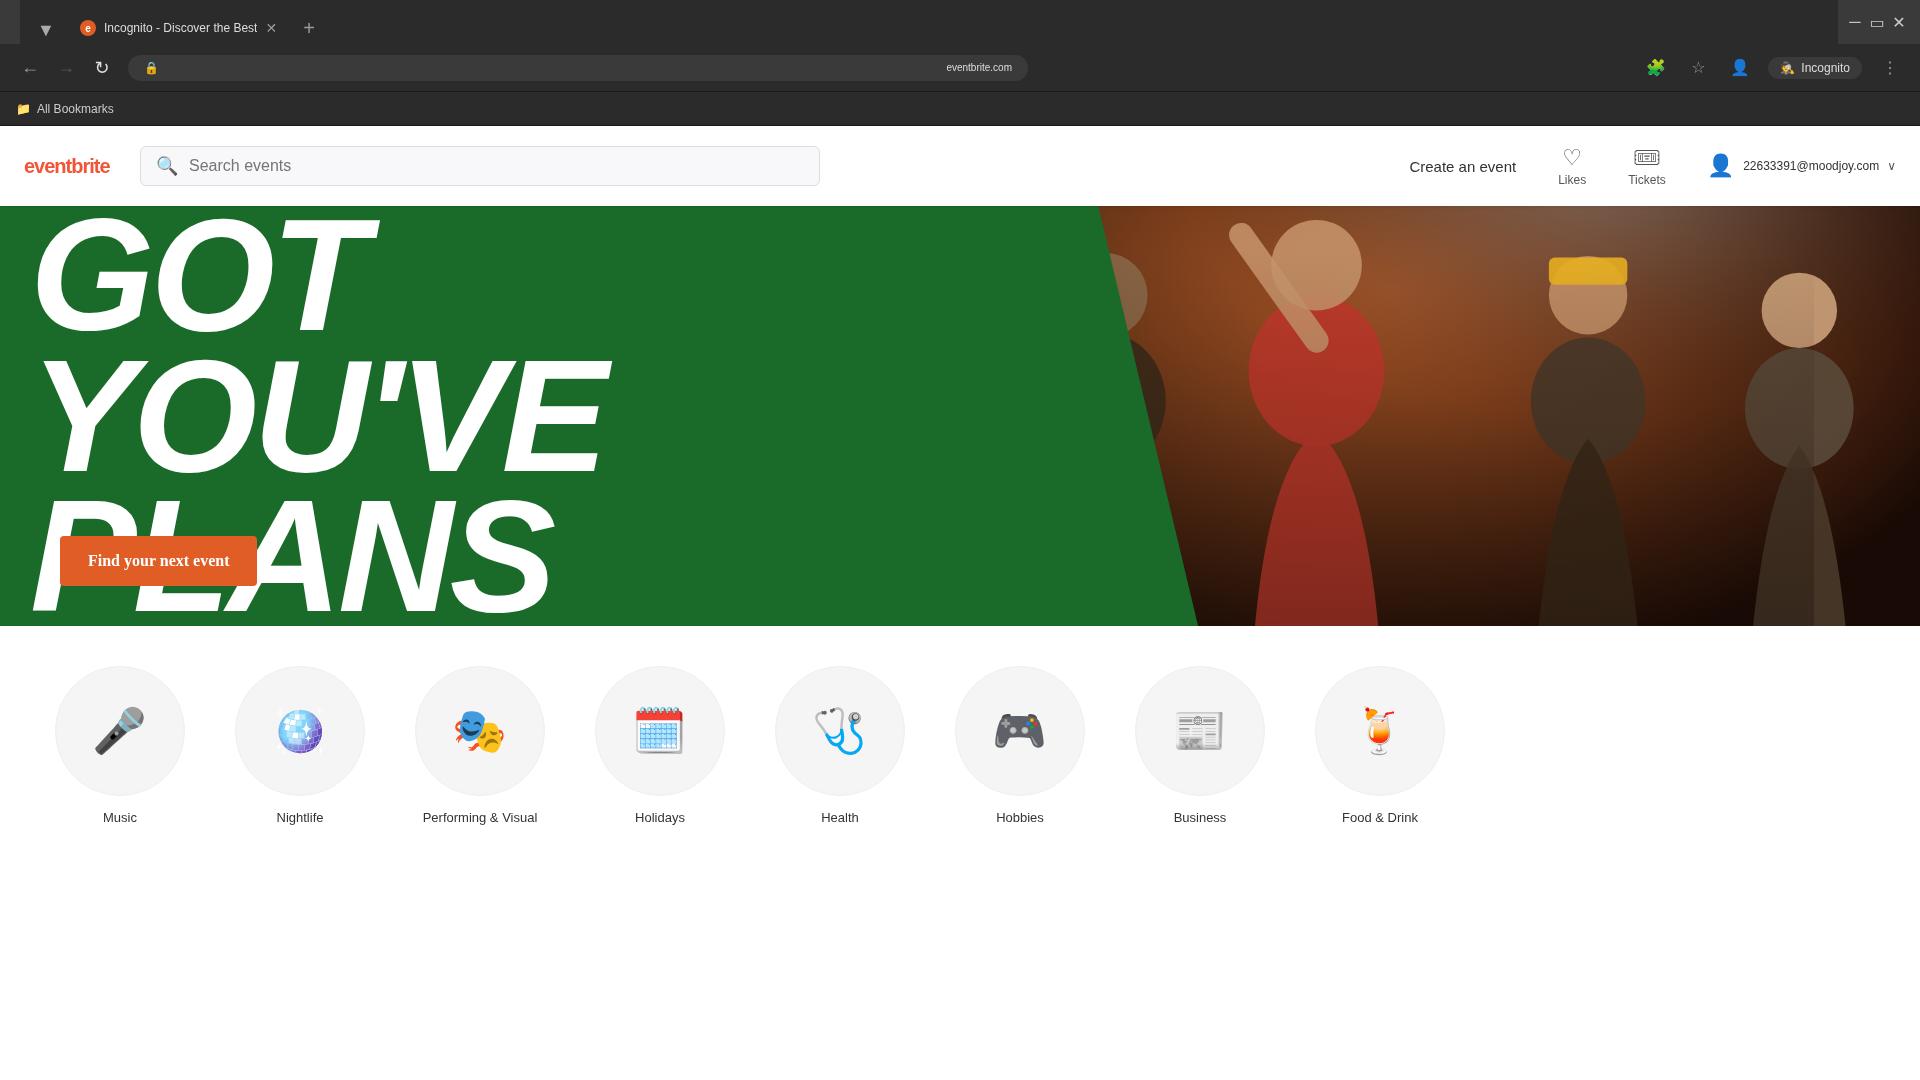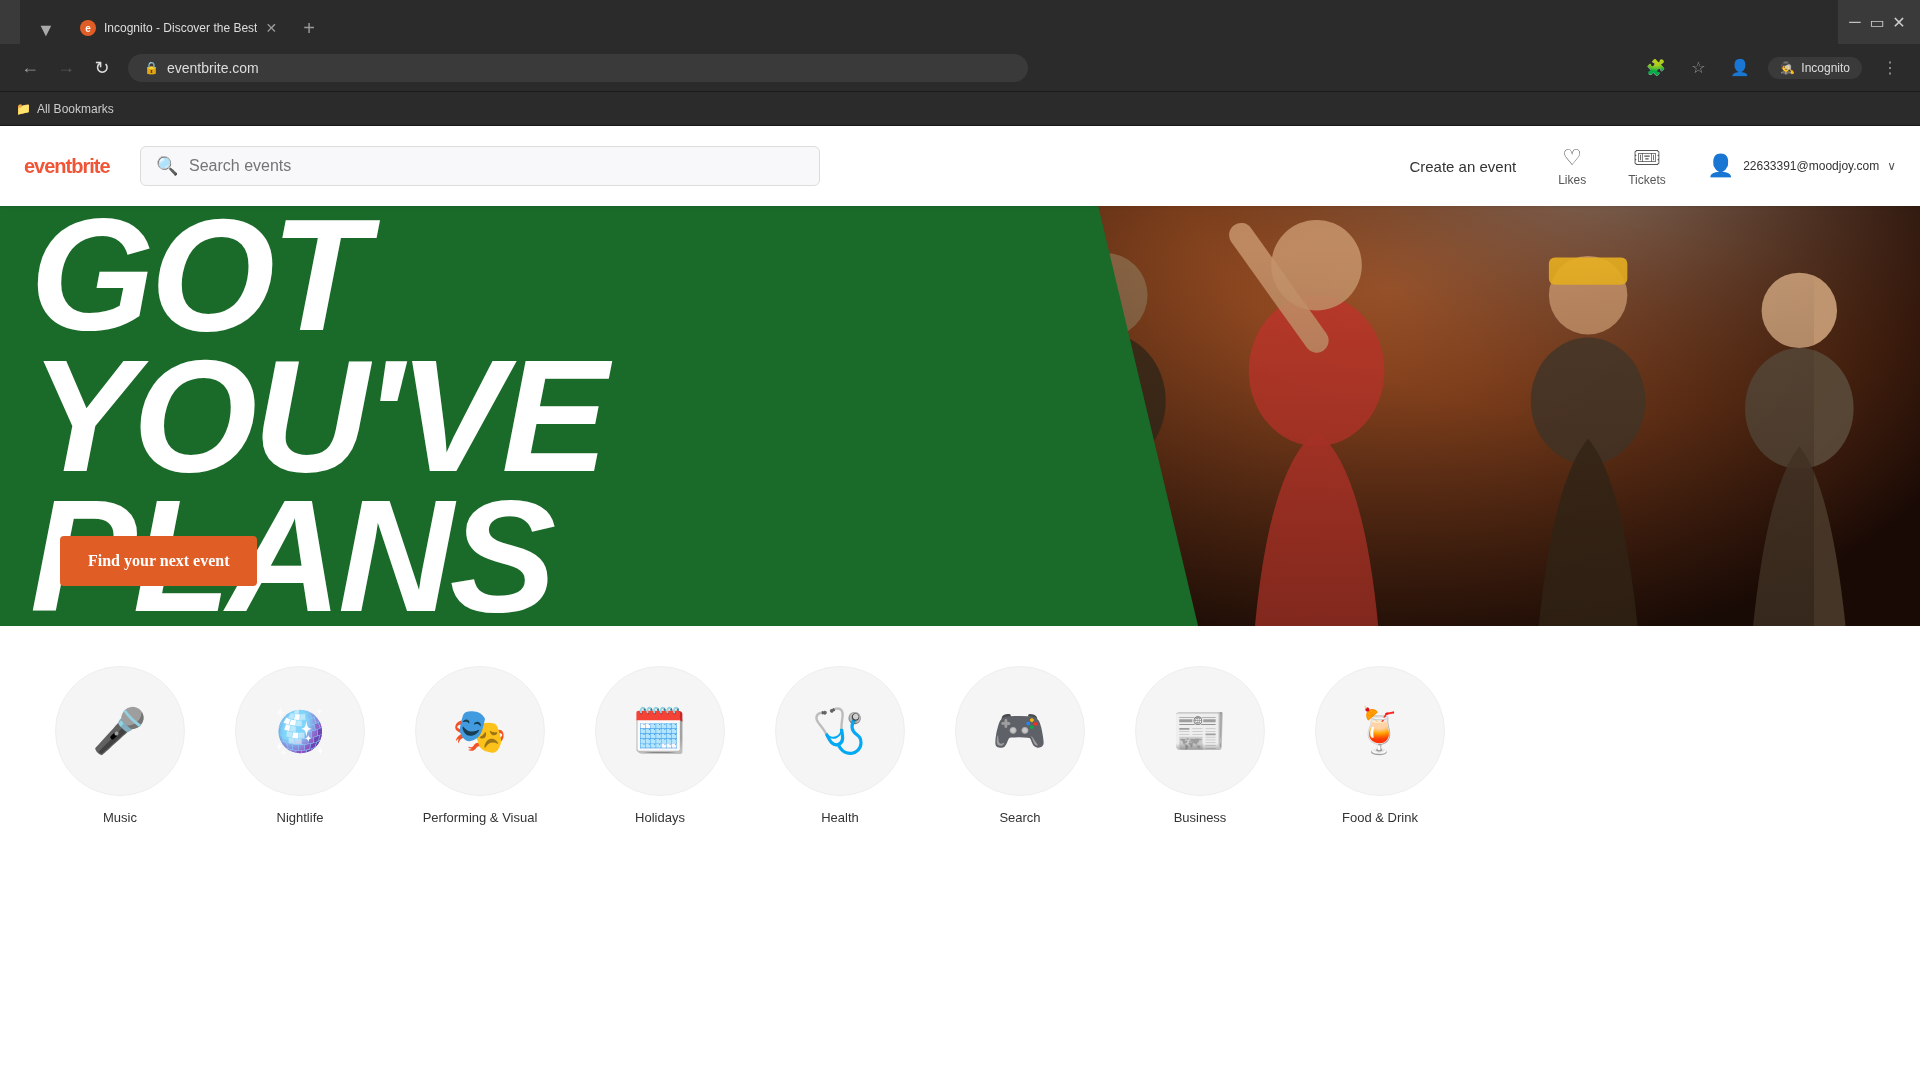--- a/index.html
+++ b/index.html
@@ -124,22 +124,23 @@
       align-items: center;
       gap: 8px;
       max-width: 900px;
     }
     .url-lock {
       color: #888;
       font-size: 12px;
     }
     .url-text {
       color: #ddd;
-      font-size: 14px;
+      font-size: 10px;
       flex: 1;
+      text-align: right;
     }
     .browser-actions {
       display: flex;
       gap: 14px;
       align-items: center;
       margin-left: auto;
     }
     .browser-action-btn {
       color: #999;
       font-size: 16px;
@@ -541,21 +542,21 @@
       <div class="category-item">
         <div class="category-circle">🗓️</div>
         <span class="category-label">Holidays</span>
       </div>
       <div class="category-item">
         <div class="category-circle">🩺</div>
         <span class="category-label">Health</span>
       </div>
       <div class="category-item">
         <div class="category-circle">🎮</div>
-        <span class="category-label">Search</span>
+        <span class="category-label">Hobbies</span>
       </div>
       <div class="category-item">
         <div class="category-circle">📰</div>
         <span class="category-label">Business</span>
       </div>
       <div class="category-item">
         <div class="category-circle">🍹</div>
         <span class="category-label">Food &amp; Drink</span>
       </div>
     </div>

